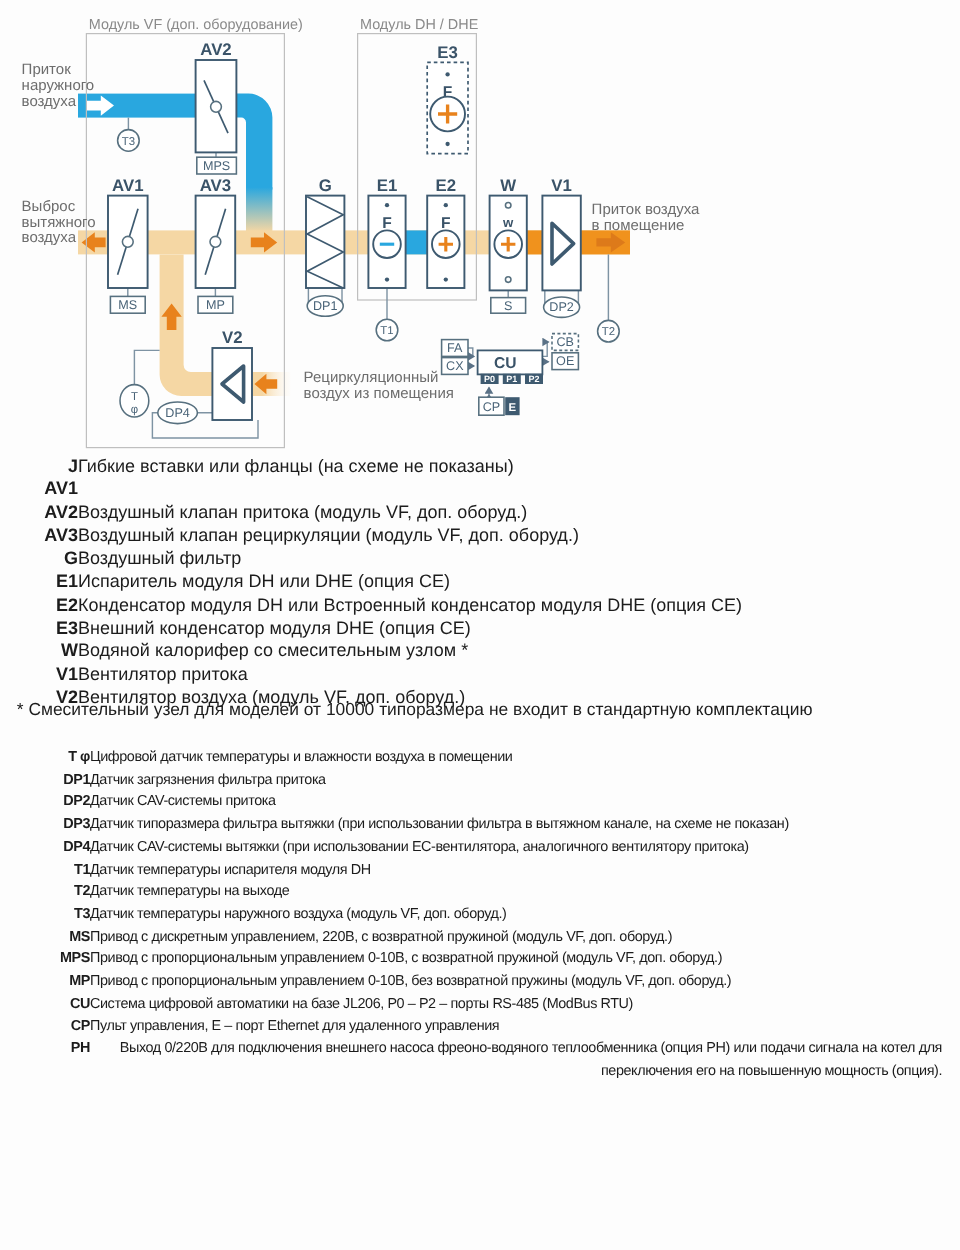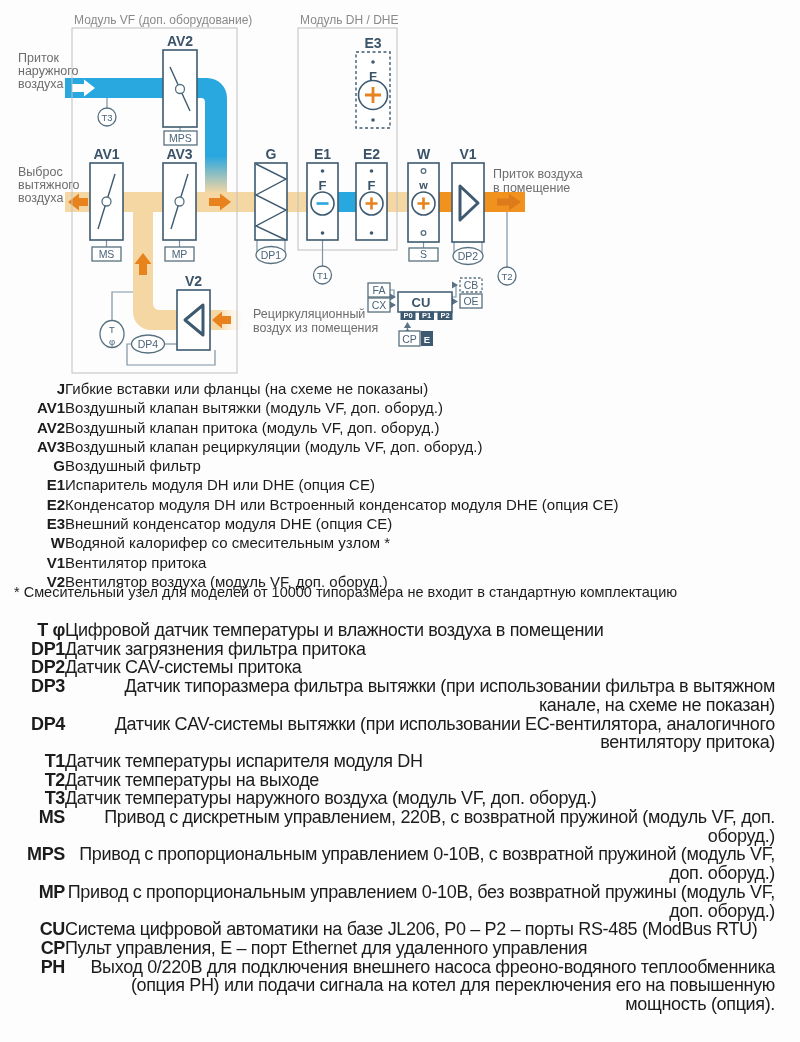--- a/index.html
+++ b/index.html
@@ -23,21 +23,21 @@
   .port{font-size:7.5px;font-weight:bold;fill:#ffffff;text-anchor:middle;}
   .eport{font-size:9.5px;font-weight:bold;fill:#ffffff;text-anchor:middle;}
   .cbox{fill:#ffffff;stroke:var(--slate);stroke-width:1.6;}
   .sbox{fill:#ffffff;stroke:#57707f;stroke-width:1.3;}
   .wire{stroke:var(--line);stroke-width:1.2;fill:none;}
   .sym{stroke:var(--slate);stroke-width:1.4;fill:none;}
   .scirc{fill:#ffffff;stroke:#57707f;stroke-width:1.3;}
   .legend{position:absolute;color:var(--ink);}
   .lrow{display:flex;align-items:baseline;}
   .g1 .lrow{line-height:19.3px;font-size:15px;}
-  .g2 .lrow{line-height:18.7px;font-size:18px;letter-spacing:-0.35px;}
+  .g2 .lrow{line-height:18.7px;font-size:12px;letter-spacing:-0.35px;margin-left:10px;}
   .lkey{flex:0 0 51px;font-weight:bold;}
   .ldesc{flex:0 1 auto;max-width:710px;}
   .note{position:absolute;left:14px;top:584px;font-size:14.5px;color:var(--ink);}
 </style>
 </head>
 <body>
 
 <div class="page">
 
 <svg width="800" height="376" viewBox="0 0 800 376">
@@ -244,21 +244,20 @@
   </g>
 </svg>
 
 <div class="legend g1" style="left:14px;top:379px;">
   <div class="lrow">
         <span class="lkey">J</span>
         <span class="ldesc">Гибкие вставки или фланцы (на схеме не показаны)</span>
       </div>
   <div class="lrow">
         <span class="lkey">AV1</span>
-        <span class="ldesc">Воздушный клапан вытяжки (модуль VF, доп. оборуд.)</span>
       </div>
   <div class="lrow">
         <span class="lkey">AV2</span>
         <span class="ldesc">Воздушный клапан притока (модуль VF, доп. оборуд.)</span>
       </div>
   <div class="lrow">
         <span class="lkey">AV3</span>
         <span class="ldesc">Воздушный клапан рециркуляции (модуль VF, доп. оборуд.)</span>
       </div>
   <div class="lrow">

